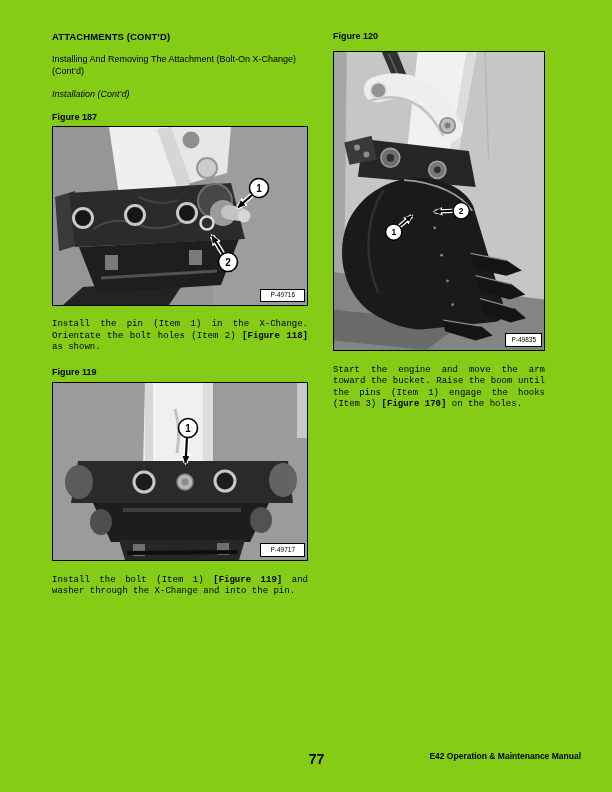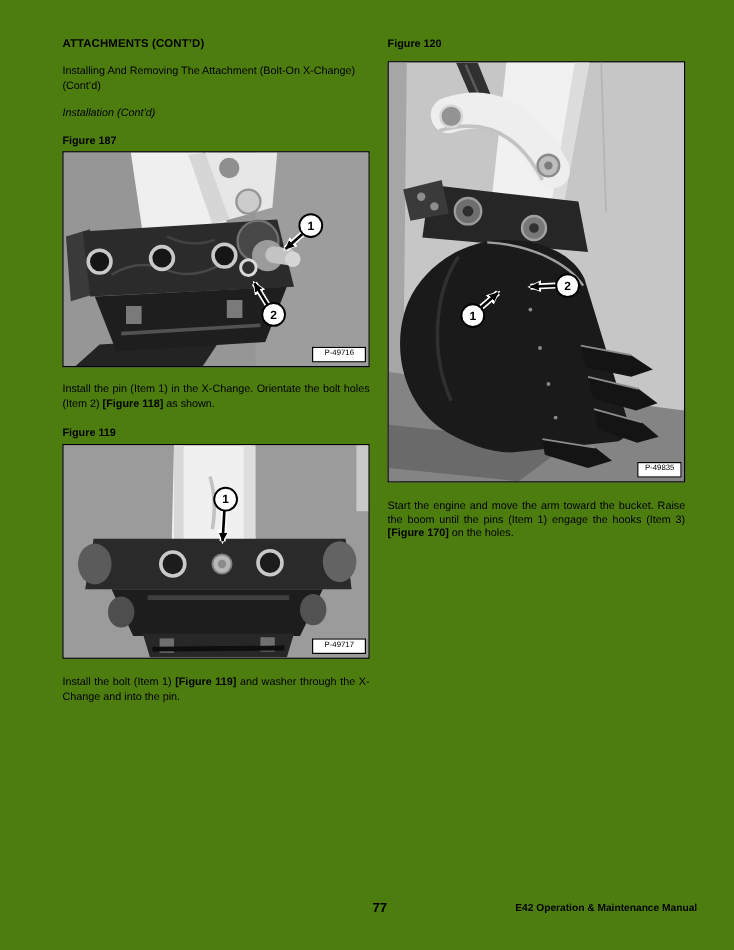--- a/index.html
+++ b/index.html
@@ -1,23 +1,23 @@
 <!DOCTYPE html>
 <html><head>
 <meta charset="utf-8">
 <style>
   html,body { margin:0; padding:0; background:#e8e8e8; }
   .page {
     position:relative; width:612px; height:792px; margin:0 auto;
-    background:#4d7c0f; overflow:hidden;
+    background:#84cc16; overflow:hidden;
     font-family:"Liberation Sans", sans-serif; color:#000;
   }
   .col { position:absolute; top:31px; }
   .col-left  { left:52px;  width:256px; }
-  .col-right { left:323px; width:248px; }
+  .col-right { left:333px; width:212px; }
 
   .section-heading { font-size:9.5px; font-weight:bold; margin:0; letter-spacing:.1px; }
   .sub-heading     { font-size:9px;   font-weight:normal; margin:12px 0 0; line-height:11.5px; }
   .proc-heading    { font-size:9px;   font-style:italic; margin:12px 0 0; }
   .fig-label       { font-size:9px;   font-weight:bold; margin:13px 0 0; }
   .col-right .fig-label { margin-top:0; }
 
   .photo {
     position:relative; margin-top:4px; border:1.5px solid #000;
     background:#969696; line-height:0;
@@ -27,26 +27,27 @@
     position:absolute; right:2px; bottom:3px;
     background:#fff; border:1px solid #000;
     font-size:6.5px; line-height:1; padding:2.5px 9px;
     font-family:"Liberation Sans", sans-serif;
   }
   .photo-id.narrow { padding:2.5px 5px; }
 
   .body-text {
     font-size:9px; line-height:11.5px; text-align:justify;
     margin:13px 0 0;
+    font-family:Liberation Mono, monospace;
   }
   .body-text b { font-weight:bold; }
 
   .footer { position:absolute; left:52px; width:529px; top:751px; height:12px; }
   .page-number  { position:absolute; left:0; right:0; text-align:center;
-                  font-size:11px; font-weight:bold; }
+                  font-size:14px; font-weight:bold; }
   .manual-title { position:absolute; right:0; top:0;
                   font-size:8.5px; font-weight:bold; white-space:nowrap; }
 
   .callout-text { font:bold 10px "Liberation Sans", sans-serif; }
 </style>
 </head>
 <body>
 
 <svg width="0" height="0" style="position:absolute" aria-hidden="true">
   <defs>

